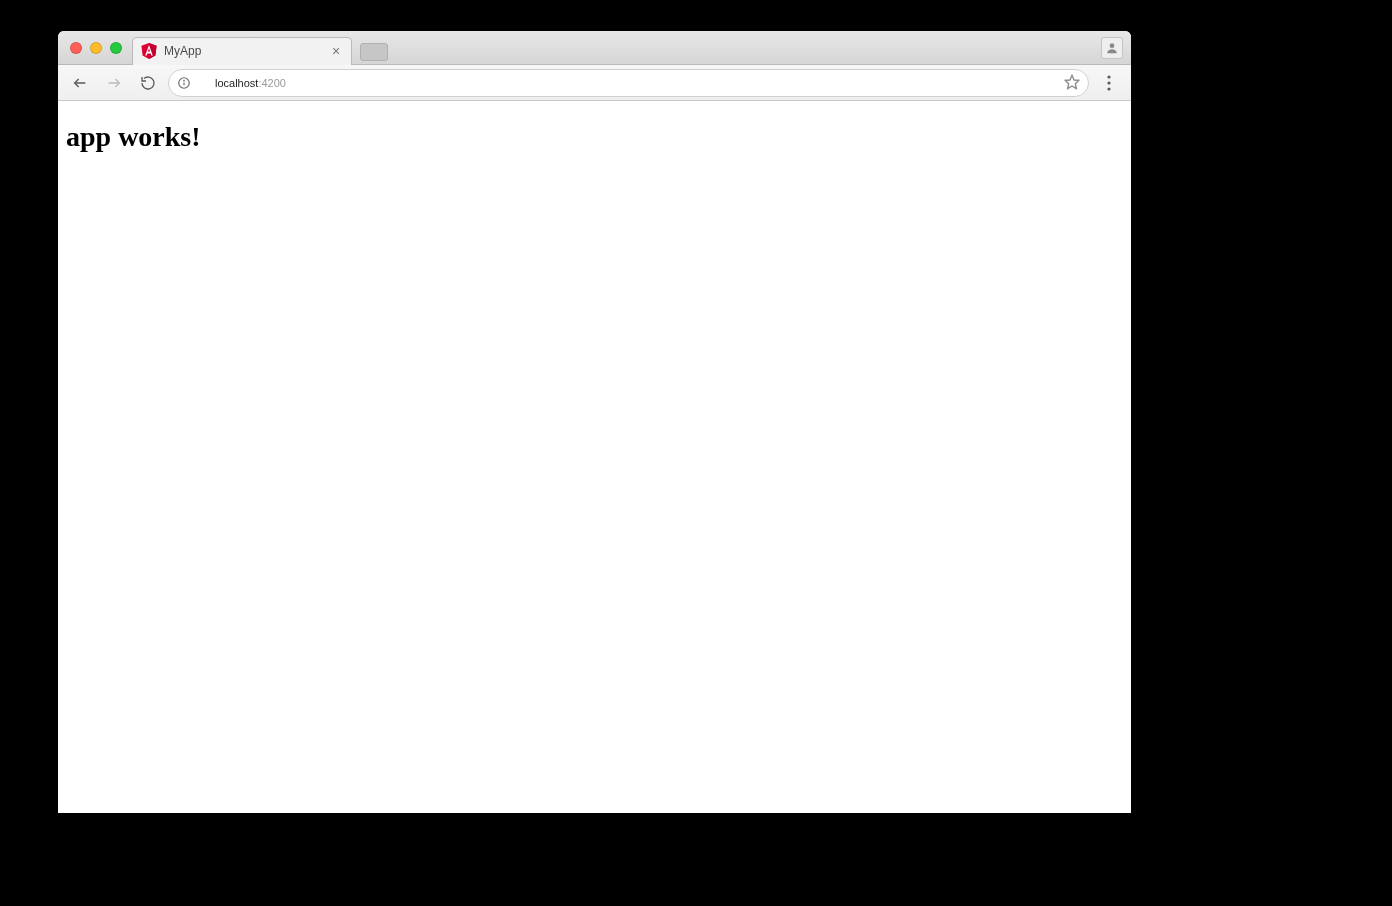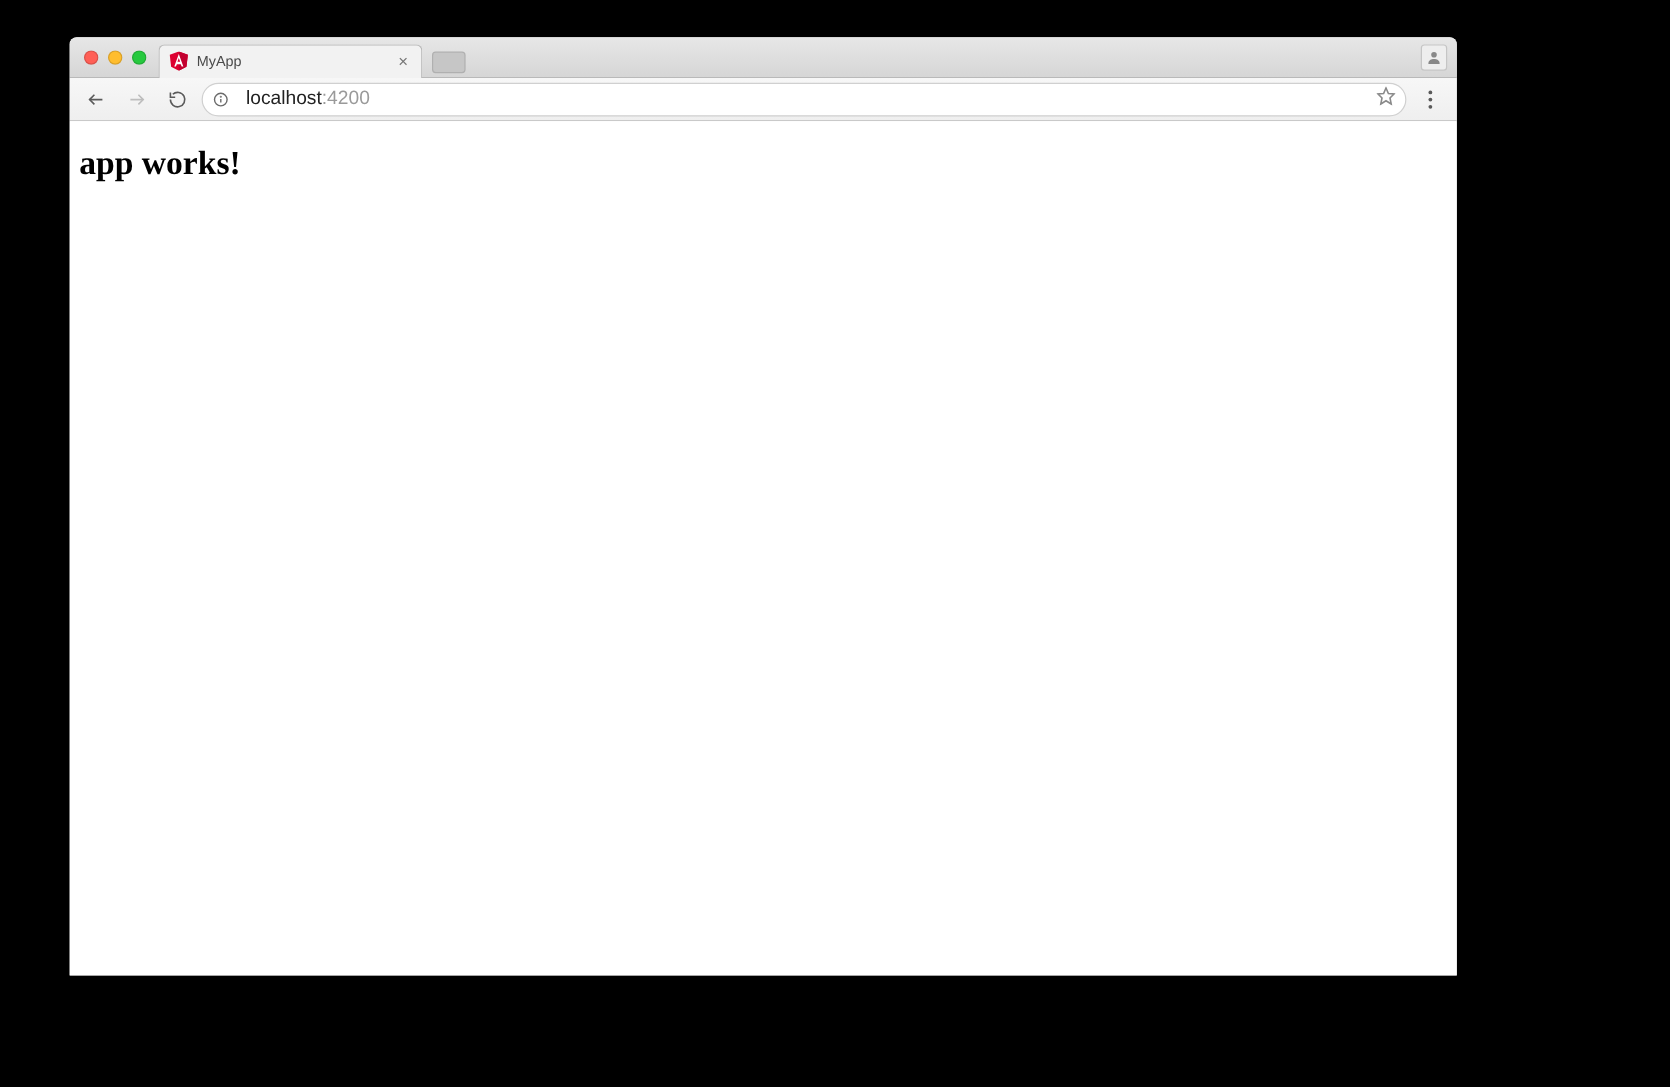--- a/index.html
+++ b/index.html
@@ -7,21 +7,21 @@
       background: #000;
       font-family: -apple-system, BlinkMacSystemFont, "Segoe UI", Helvetica, Arial, sans-serif;
       width: 1392px;
       height: 906px;
       overflow: hidden;
     }
     .browser-window {
       position: absolute;
       left: 58px;
       top: 31px;
-      width: 1156px;
+      width: 1073px;
       height: 782px;
       background: #fff;
       border-radius: 6px 6px 0 0;
       box-shadow: 0 20px 60px rgba(0,0,0,0.5);
       overflow: hidden;
       display: flex;
       flex-direction: column;
     }
     
     .tab-bar {
@@ -107,23 +107,23 @@
     .nav-btn svg { width: 16px; height: 16px; }
     .omnibox {
       flex: 1;
       height: 28px;
       background: #fff;
       border: 1px solid #d0d0d0;
       border-radius: 14px;
       display: flex;
       align-items: center;
       padding: 0 8px;
-      font-size: 16px;
+      font-size: 11px;
       color: #333;
-      gap: 14px;
+      gap: 24px;
       position: relative;
     }
     .omnibox .info-icon { width: 14px; height: 14px; display:flex; align-items:center; justify-content:center; color:#6b6b6b; }
     .omnibox .info-icon svg { width:14px; height:14px; }
     .url-host { color:#222; }
     .url-port { color:#9a9a9a; }
     .star-icon { position: absolute; right: 8px; color:#8a8a8a; }
     .star-icon svg { width:16px; height:16px; }
     .menu-btn {
       width: 28px; height: 28px;

